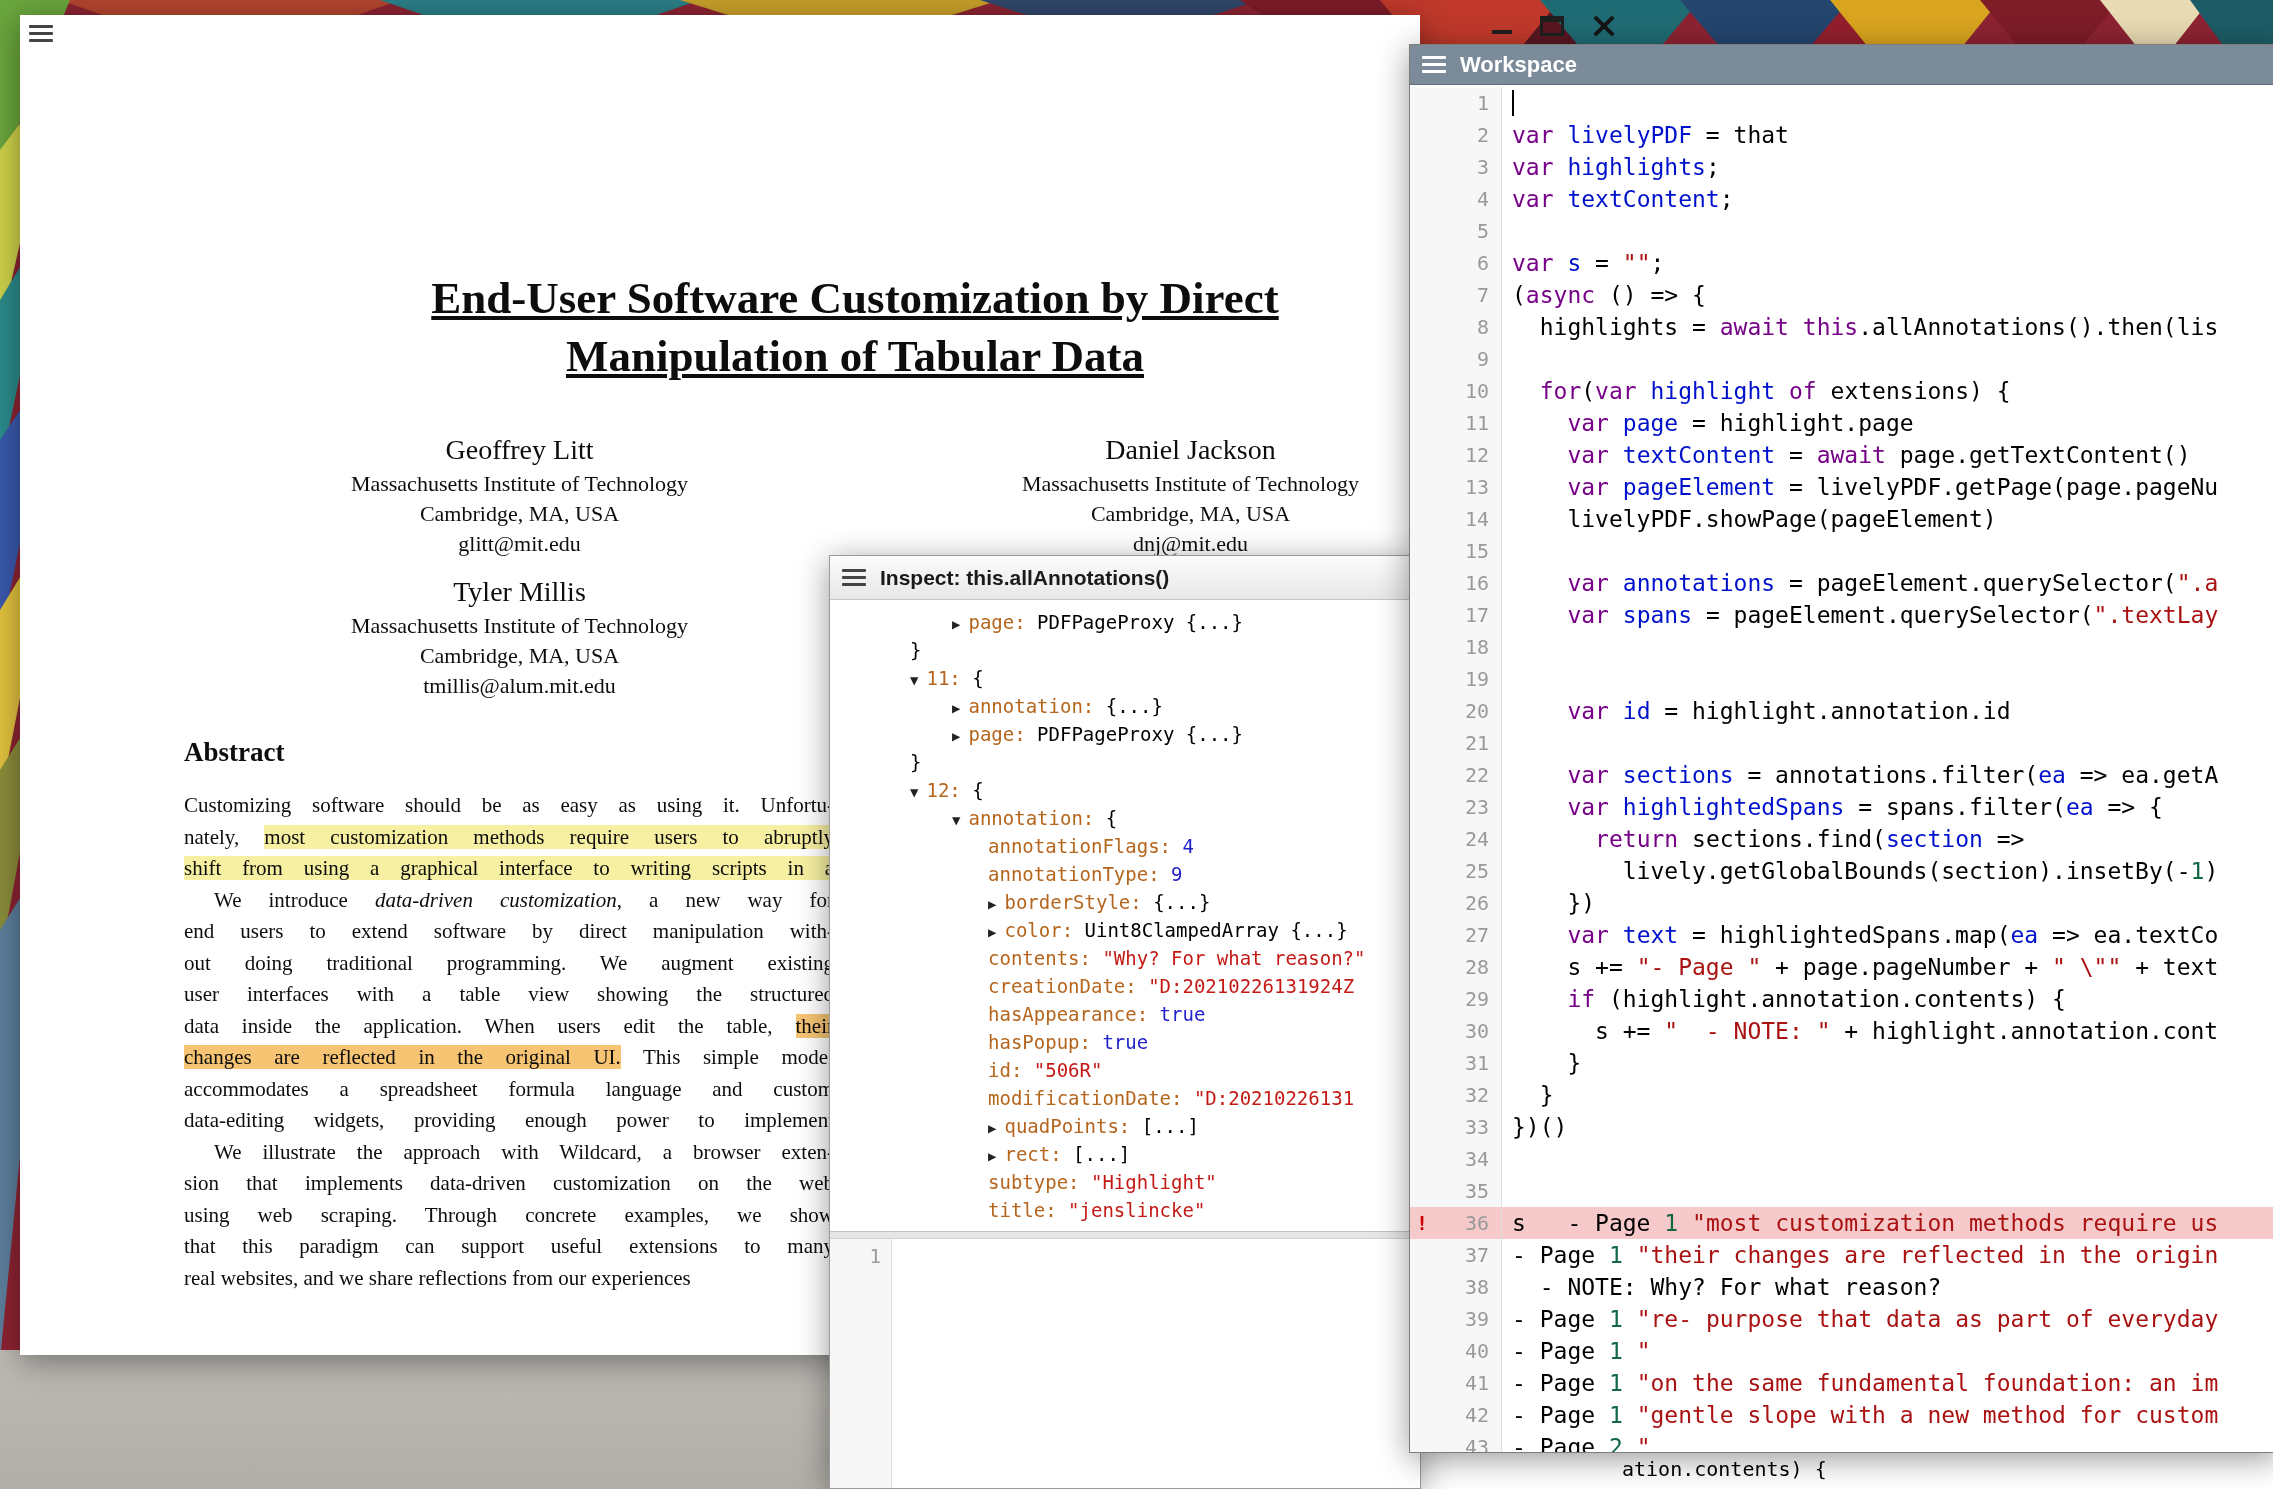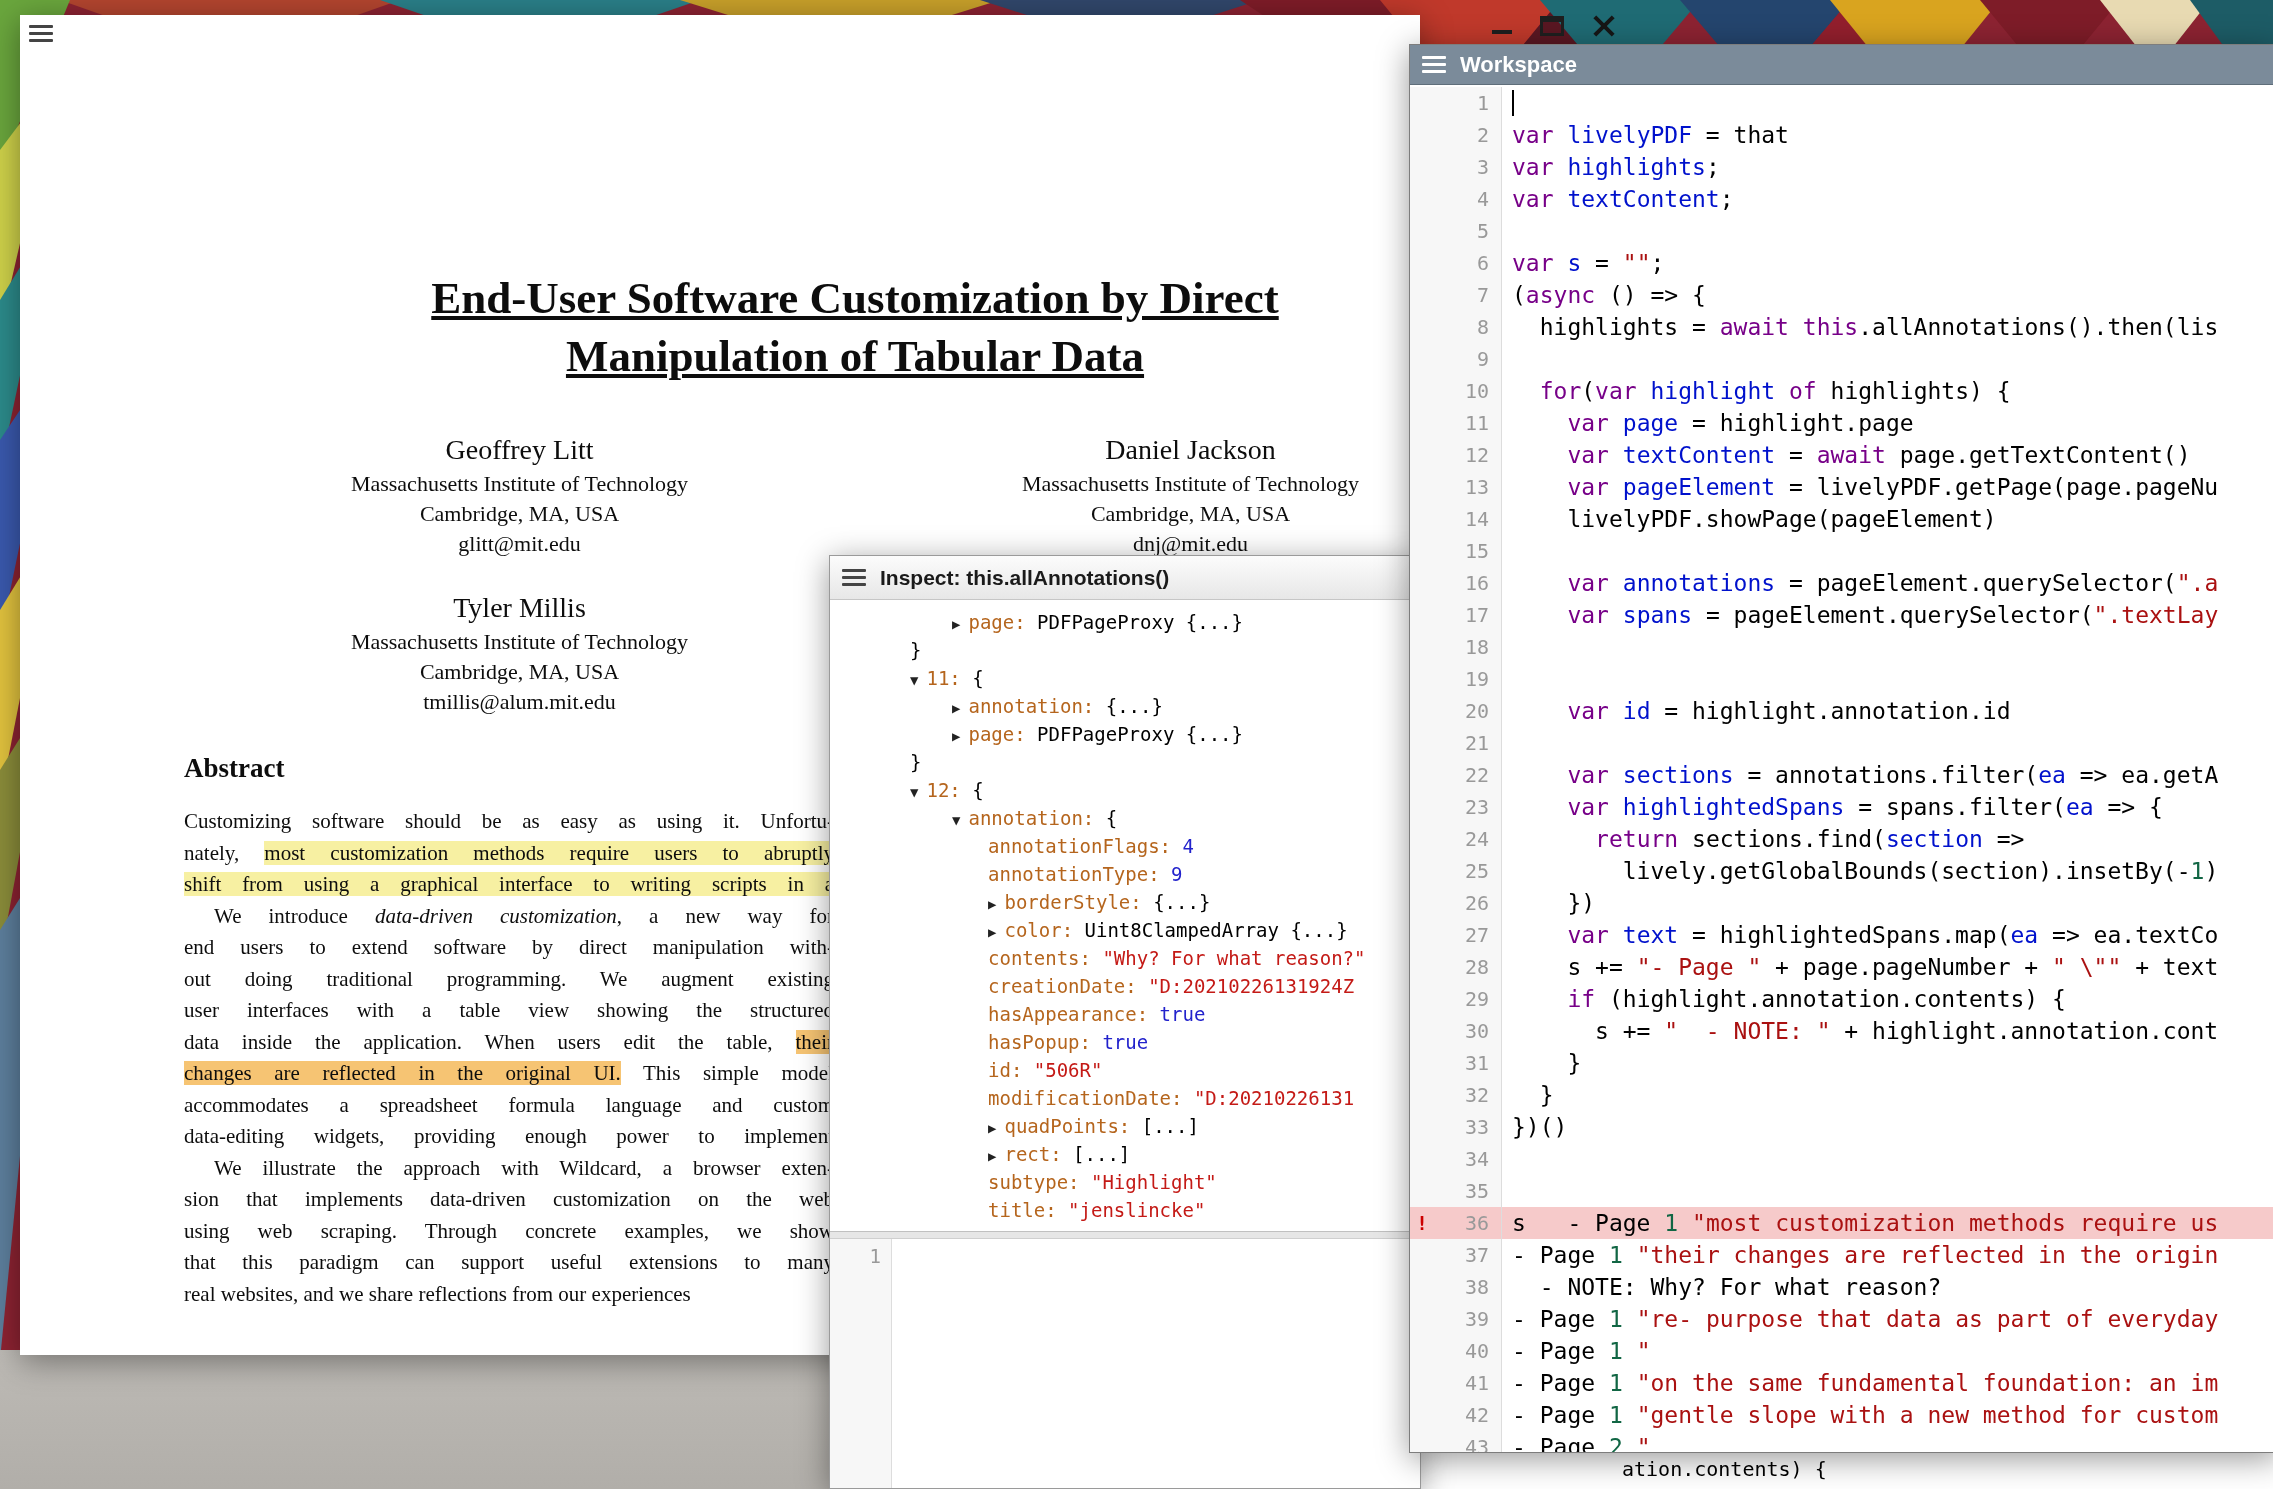--- a/index.html
+++ b/index.html
@@ -26,21 +26,21 @@
       width:4px; height:26px; background:#161616; }
   .wc-close::before { transform:rotate(45deg); }
   .wc-close::after  { transform:rotate(-45deg); }
 
   
   .paper-win { left:20px; top:15px; width:1400px; height:1340px; z-index:2; overflow:hidden; }
   .paper-burger { position:absolute; left:9px; top:10px; }
   .paper-content { position:absolute; left:164px; top:240px; width:1342px; color:#0d0d0d;
                    font-family:"Liberation Serif", serif; }
   .paper-title { text-align:center; font-weight:bold; font-size:45px; line-height:58px; margin-top:14px;text-decoration:underline; }
-  .authors { display:grid; grid-template-columns:1fr 1fr; margin-top:46px; row-gap:30px; }
+  .authors { display:grid; grid-template-columns:1fr 1fr; margin-top:46px; row-gap:14px; }
   .author { text-align:center; }
   .author .nm { font-size:28px; line-height:38px; }
   .author .af { font-size:22px; line-height:30px; }
   .abs-head { font-weight:bold; font-size:27px; margin-top:36px; }
   .abs { width:650px; margin-top:22px; font-size:21px; }
   .pline { line-height:31.5px; text-align:justify; text-align-last:justify; }
   .pline.last { text-align-last:left; }
   .pline.ind { text-indent:30px; }
   mark.y { background:var(--highlight-yellow); color:inherit; }
   mark.o { background:var(--highlight-orange); color:inherit; }
@@ -270,21 +270,21 @@
           <span class="mark"></span>
           <span class="num">9</span>
         </div>
         <div class="code"></div>
       </div>
       <div class="crow">
         <div class="gut">
           <span class="mark"></span>
           <span class="num">10</span>
         </div>
-        <div class="code"><span>  </span><span class="ck">for</span><span>(</span><span class="ck">var</span><span> </span><span class="cd">highlight</span><span> </span><span class="ck">of</span><span> highlights) {</span></div>
+        <div class="code"><span>  </span><span class="ck">for</span><span>(</span><span class="ck">var</span><span> </span><span class="cd">highlight</span><span> </span><span class="ck">of</span><span> extensions) {</span></div>
       </div>
       <div class="crow">
         <div class="gut">
           <span class="mark"></span>
           <span class="num">11</span>
         </div>
         <div class="code"><span>    </span><span class="ck">var </span><span class="cd">page</span><span> = highlight.page</span></div>
       </div>
       <div class="crow">
         <div class="gut">

